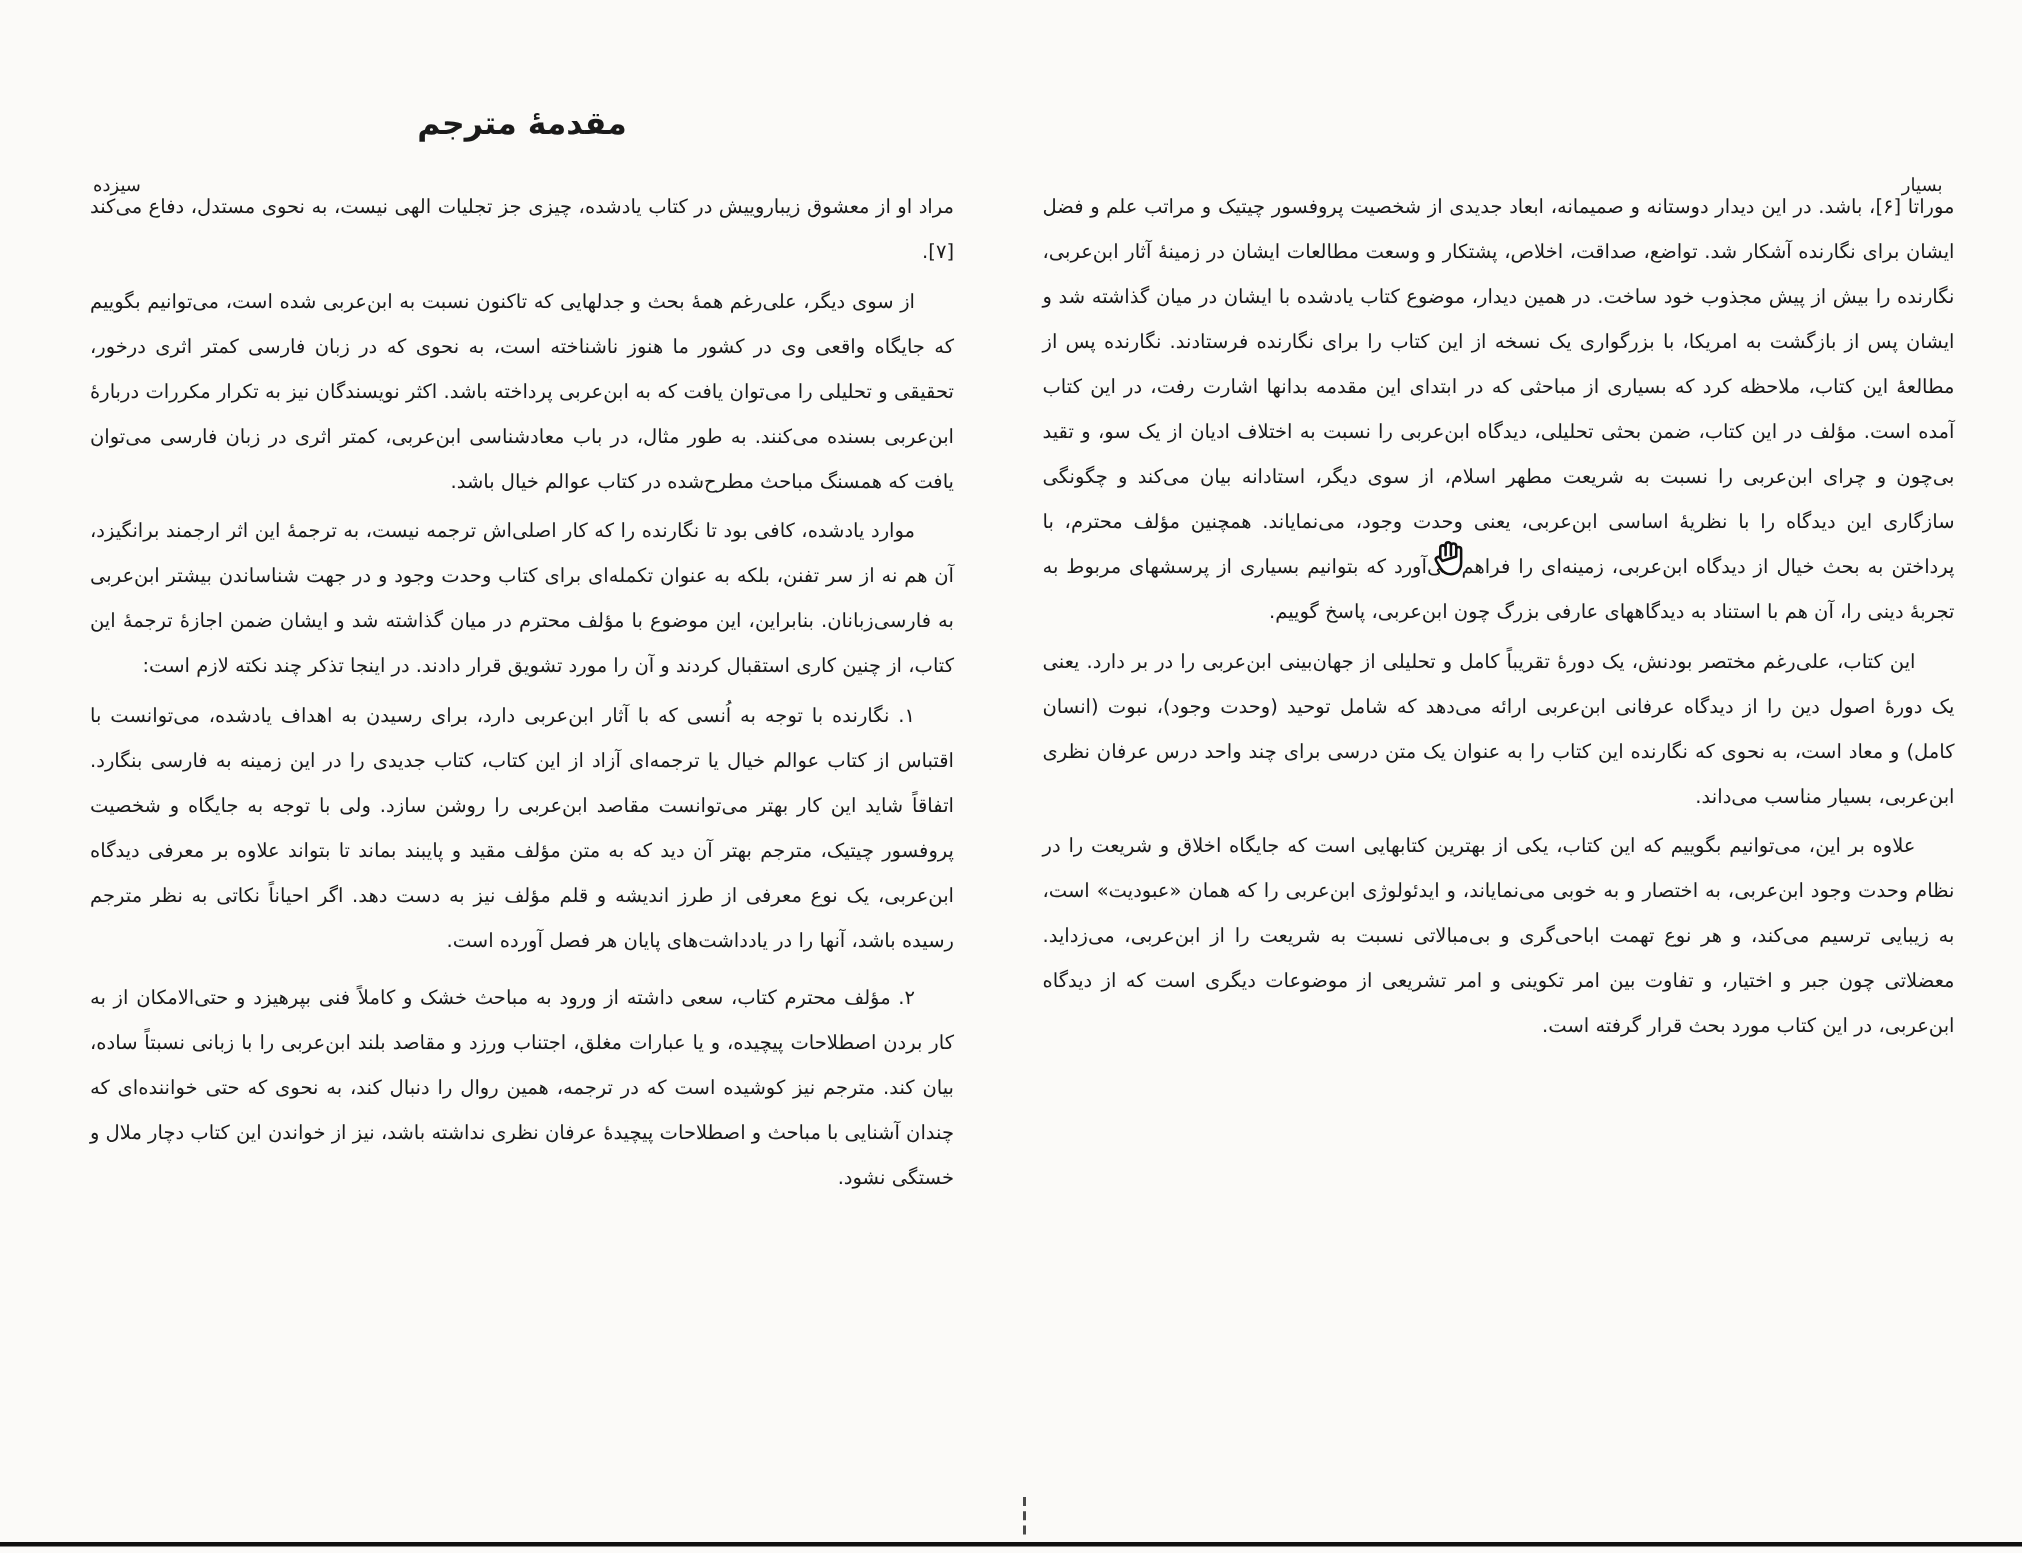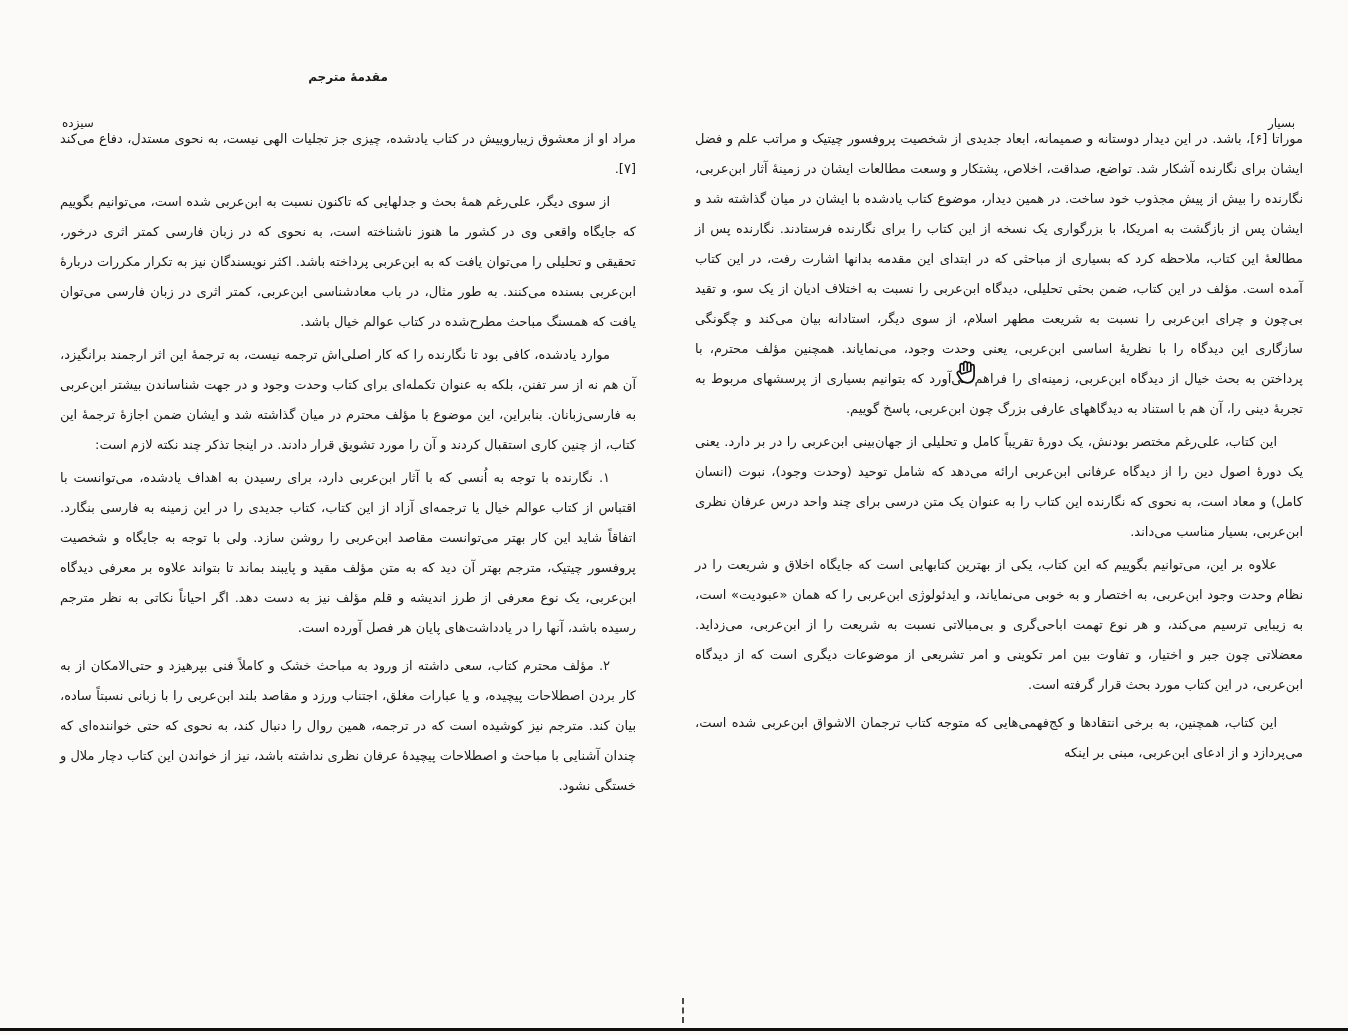--- a/index.html
+++ b/index.html
@@ -28,21 +28,21 @@
   .page-header {
     position: relative;
     height: 26px;
     margin-bottom: 28px;
   }
   .header-title {
     position: absolute;
     left: 0; right: 0;
     text-align: center;
     font-weight: bold;
-    font-size: 12px;
+    font-size: 21px;
   }
   .page-number-word {
     position: absolute;
     top: 16px;
     font-size: 12px;
     margin-top: 30px;
   }
   .page-right .page-number-word { right: 8px; }
   .page-left  .page-number-word { left: 2px; }
 
@@ -87,21 +87,20 @@
 <div class="spread">
 
   <div class="page page-right">
     <div class="page-header">
       <div class="page-number-word">بسیار</div>
     </div>
     <div class="page-body">
       <p>موراتا [۶]، باشد. در این دیدار دوستانه و صمیمانه، ابعاد جدیدی از شخصیت پروفسور چیتیک و مراتب علم و فضل ایشان برای نگارنده آشکار شد. تواضع، صداقت، اخلاص، پشتکار و وسعت مطالعات ایشان در زمینهٔ آثار ابن‌عربی، نگارنده را بیش از پیش مجذوب خود ساخت. در همین دیدار، موضوع کتاب یادشده با ایشان در میان گذاشته شد و ایشان پس از بازگشت به امریکا، با بزرگواری یک نسخه از این کتاب را برای نگارنده فرستادند. نگارنده پس از مطالعهٔ این کتاب، ملاحظه کرد که بسیاری از مباحثی که در ابتدای این مقدمه بدانها اشارت رفت، در این کتاب آمده است. مؤلف در این کتاب، ضمن بحثی تحلیلی، دیدگاه ابن‌عربی را نسبت به اختلاف ادیان از یک سو، و تقید بی‌چون و چرای ابن‌عربی را نسبت به شریعت مطهر اسلام، از سوی دیگر، استادانه بیان می‌کند و چگونگی سازگاری این دیدگاه را با نظریهٔ اساسی ابن‌عربی، یعنی وحدت وجود، می‌نمایاند. همچنین مؤلف محترم، با پرداختن به بحث خیال از دیدگاه ابن‌عربی، زمینه‌ای را فراهم می‌آورد که بتوانیم بسیاری از پرسشهای مربوط به تجربهٔ دینی را، آن هم با استناد به دیدگاههای عارفی بزرگ چون ابن‌عربی، پاسخ گوییم.</p>
       <p class="indent">این کتاب، علی‌رغم مختصر بودنش، یک دورهٔ تقریباً کامل و تحلیلی از جهان‌بینی ابن‌عربی را در بر دارد. یعنی یک دورهٔ اصول دین را از دیدگاه عرفانی ابن‌عربی ارائه می‌دهد که شامل توحید (وحدت وجود)، نبوت (انسان کامل) و معاد است، به نحوی که نگارنده این کتاب را به عنوان یک متن درسی برای چند واحد درس عرفان نظری ابن‌عربی، بسیار مناسب می‌داند.</p>
       <p class="indent">علاوه بر این، می‌توانیم بگوییم که این کتاب، یکی از بهترین کتابهایی است که جایگاه اخلاق و شریعت را در نظام وحدت وجود ابن‌عربی، به اختصار و به خوبی می‌نمایاند، و ایدئولوژی ابن‌عربی را که همان «عبودیت» است، به زیبایی ترسیم می‌کند، و هر نوع تهمت اباحی‌گری و بی‌مبالاتی نسبت به شریعت را از ابن‌عربی، می‌زداید. معضلاتی چون جبر و اختیار، و تفاوت بین امر تکوینی و امر تشریعی از موضوعات دیگری است که از دیدگاه ابن‌عربی، در این کتاب مورد بحث قرار گرفته است.</p>
-      <p class="indent space-before">این کتاب، همچنین، به برخی انتقادها و کج‌فهمی‌هایی که متوجه کتاب ترجمان الاشواق ابن‌عربی شده است، می‌پردازد و از ادعای ابن‌عربی، مبنی بر اینکه</p>
     </div>
   </div>
 
   <div class="page page-left">
     <div class="page-header">
       <div class="header-title">مقدمهٔ مترجم</div>
       <div class="page-number-word">سیزده</div>
     </div>
     <div class="page-body">
       <p>مراد او از معشوق زیباروییش در کتاب یادشده، چیزی جز تجلیات الهی نیست، به نحوی مستدل، دفاع می‌کند [۷].</p>

